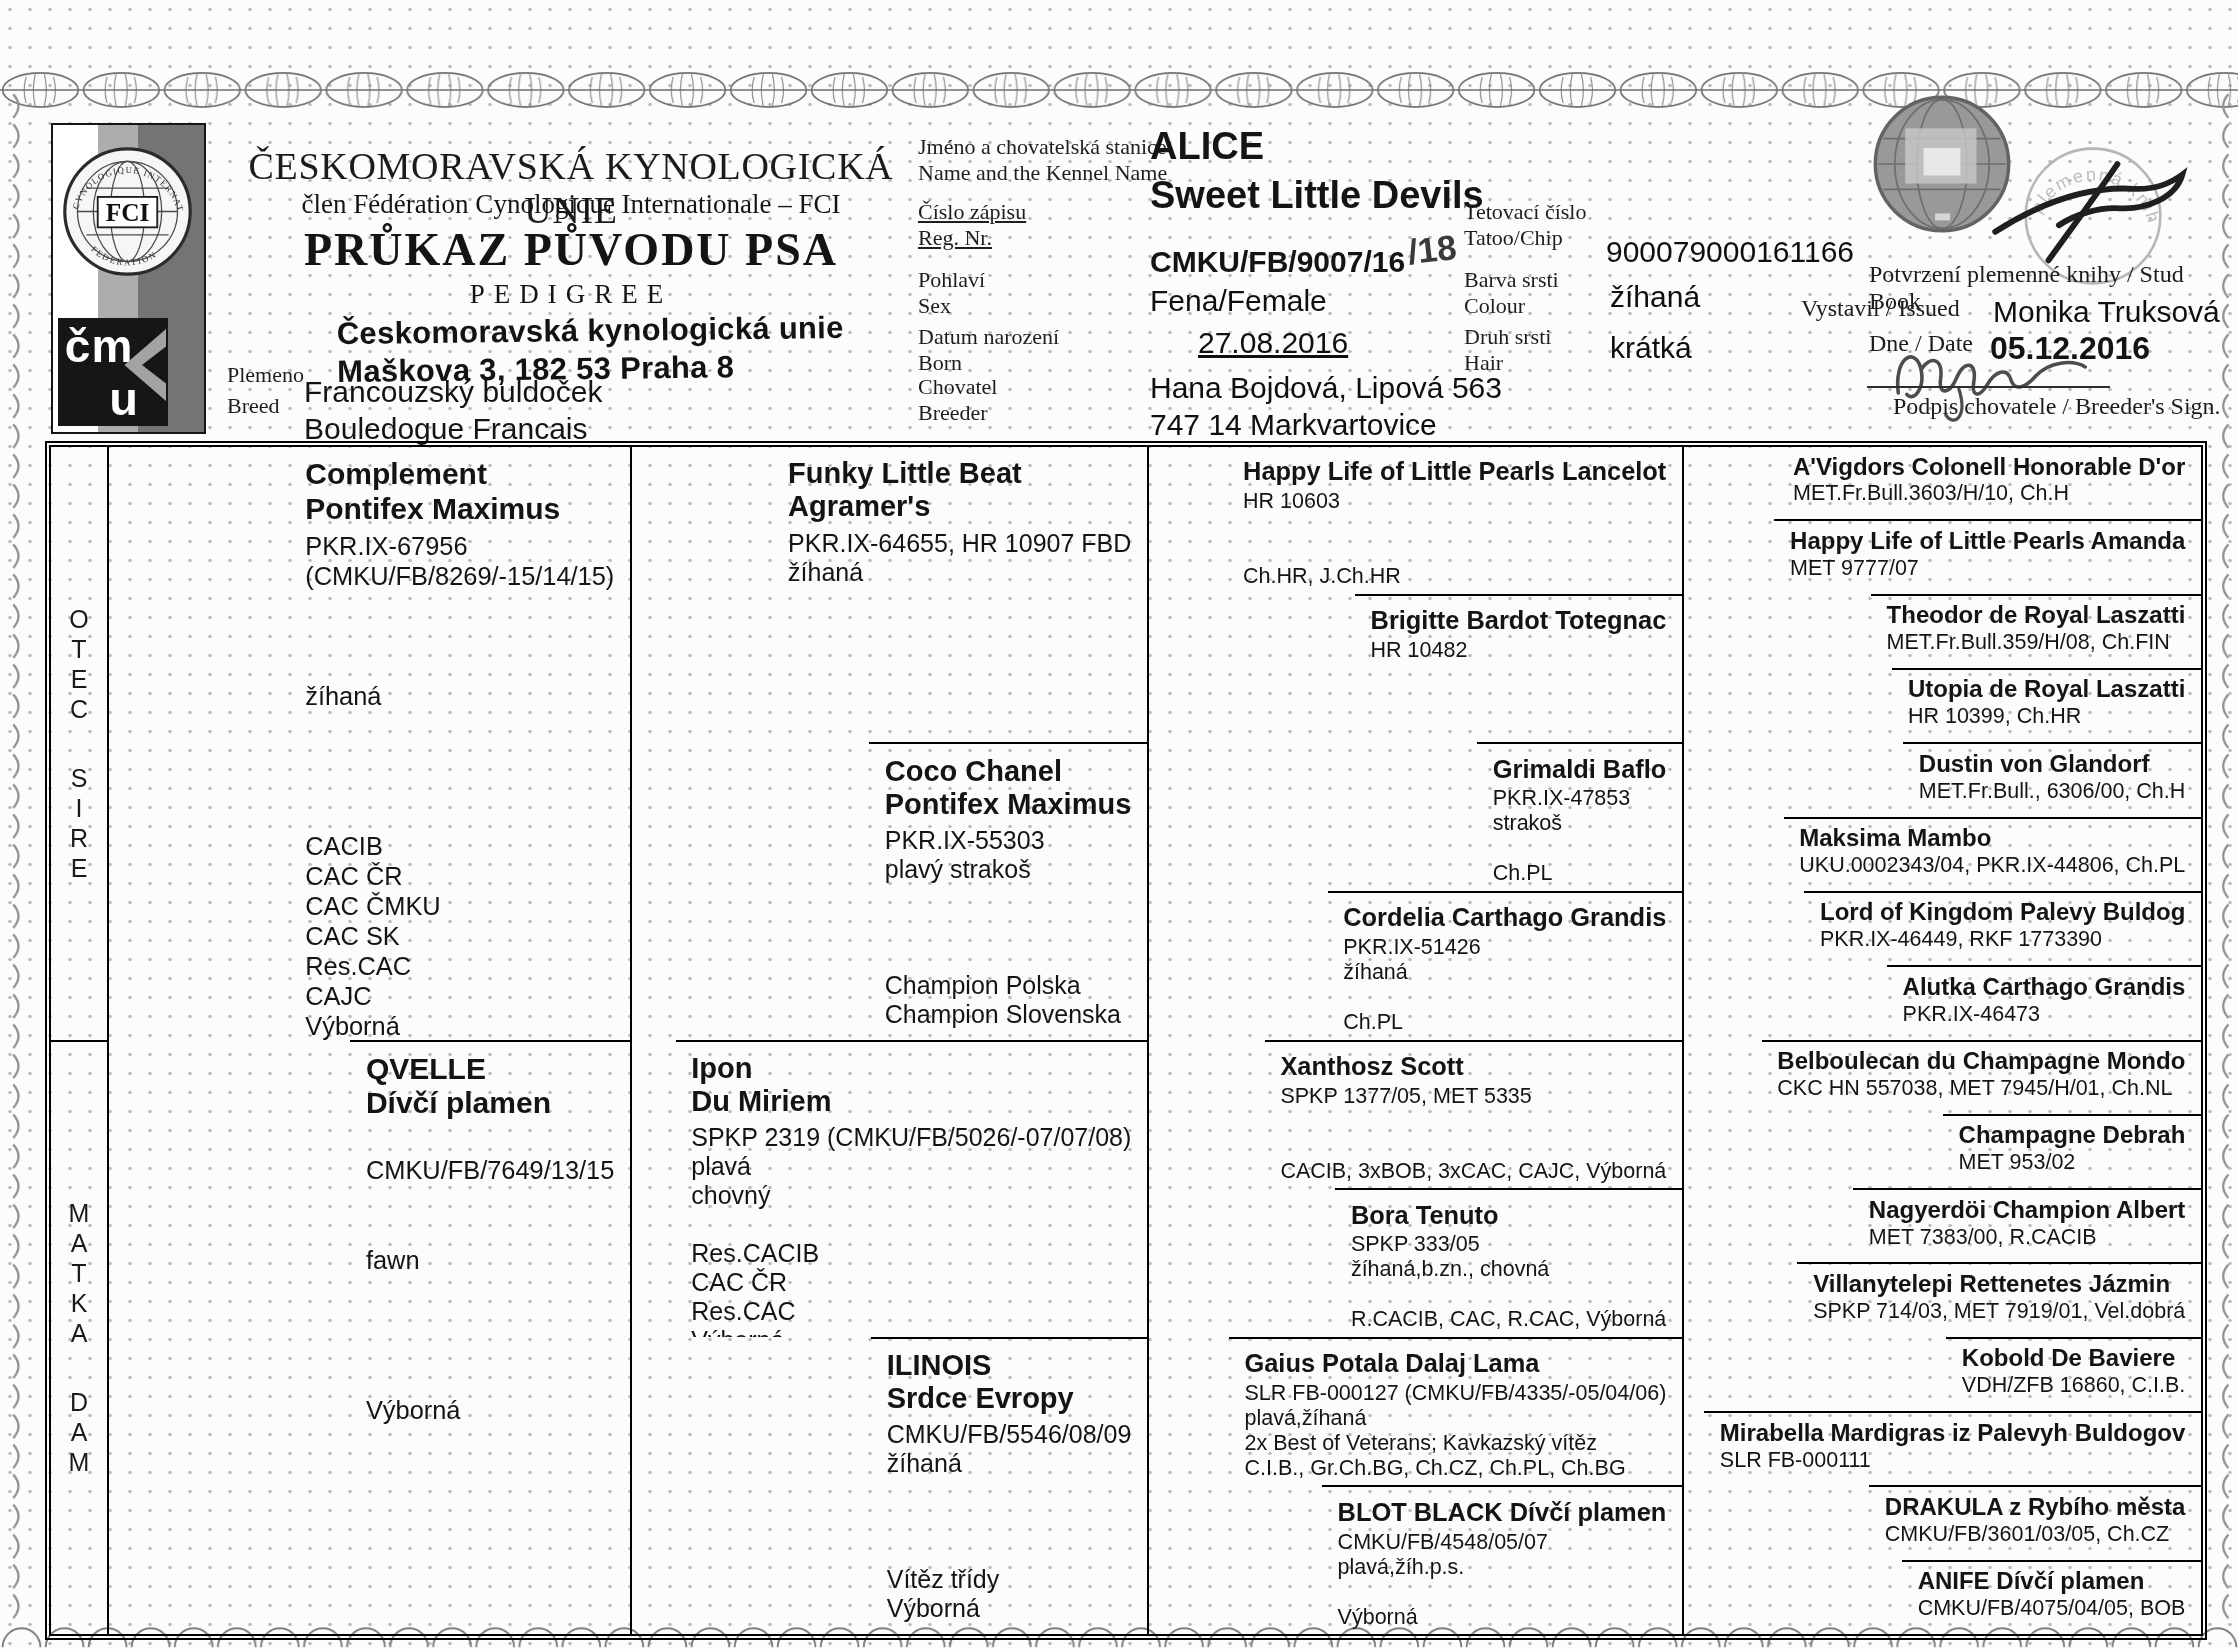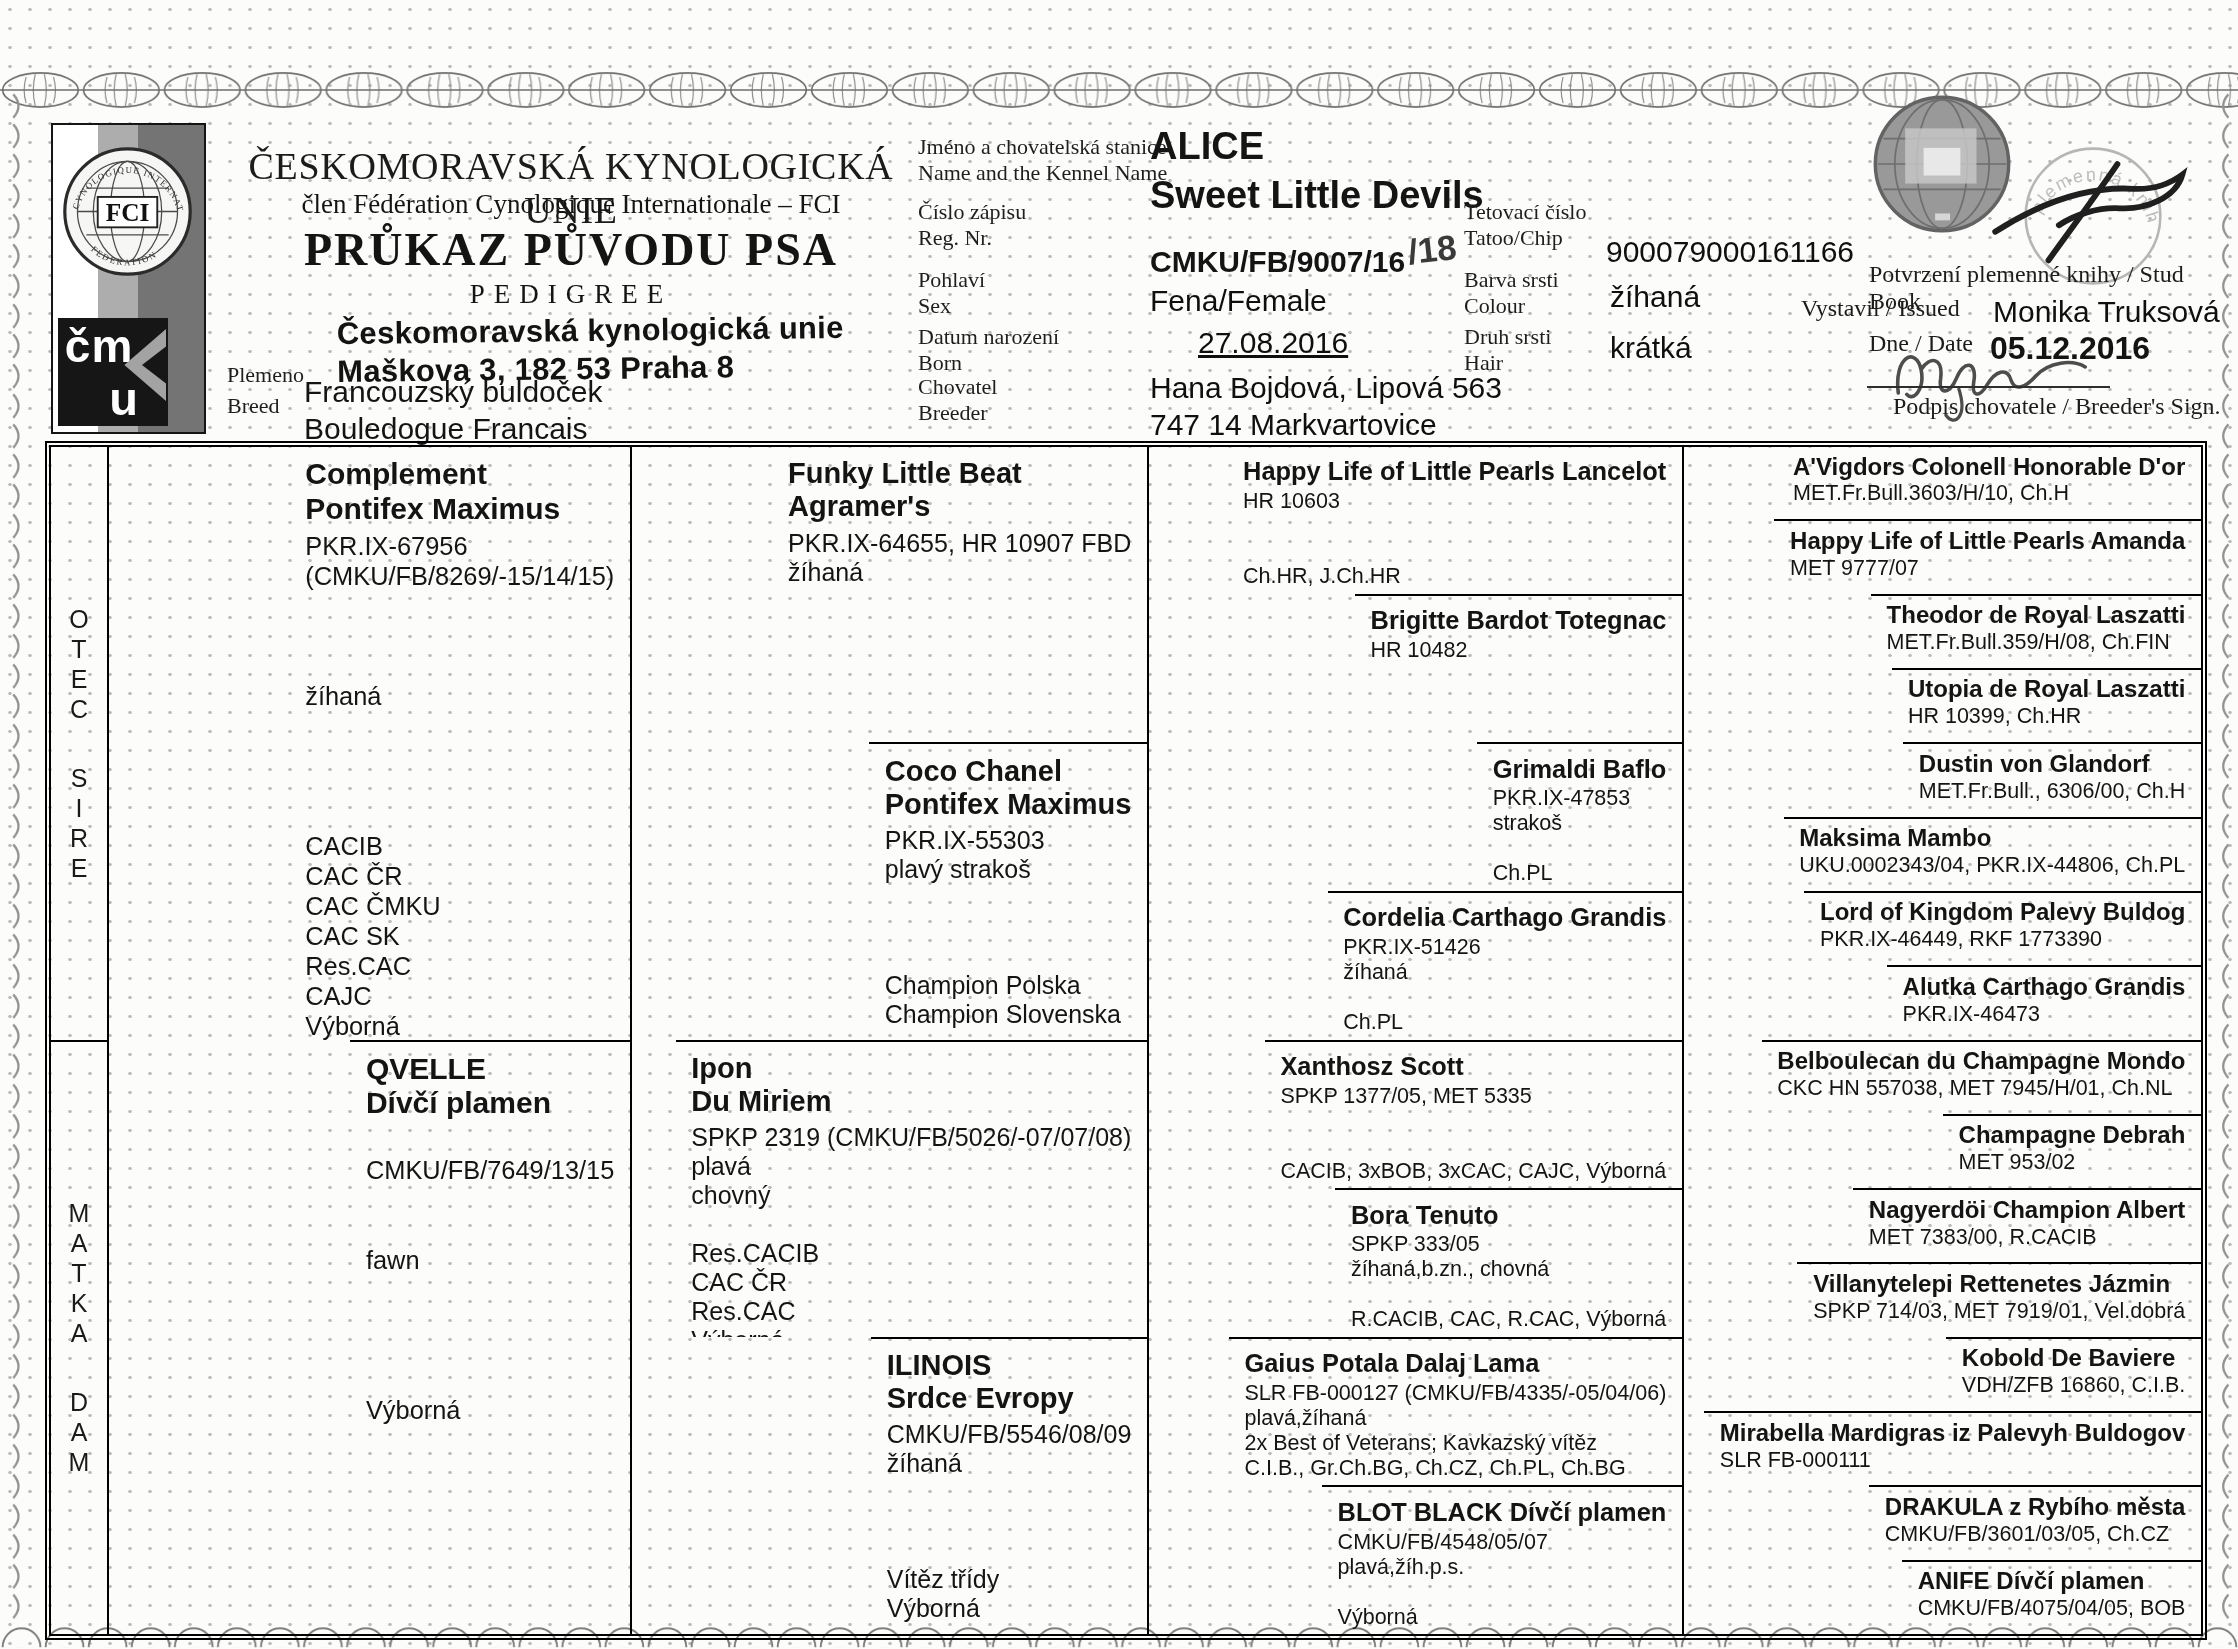--- a/index.html
+++ b/index.html
@@ -149,21 +149,21 @@
     <span>Bouledogue Francais</span>
   </div>
 
   <div class="abs lblpair" style="left:918px;top:134px;">
     <span>Jméno a chovatelská stanice</span>
     <span>Name and the Kennel Name</span>
   </div>
   <div class="abs big" style="left:1150px;top:125px;">ALICE</div>
   <div class="abs big" style="left:1150px;top:174px;">Sweet Little Devils</div>
 
-  <div class="abs lblpair" style="left:918px;top:199px;">
+  <div class="abs lblpair" style="left:918px;top:199px;text-decoration:underline;">
     <span>Číslo zápisu</span>
     <span>Reg. Nr.</span>
   </div>
   <div class="abs" style="left:1150px;top:240px;font-size:30px;font-weight:bold;">
     <span>CMKU/FB/9007/16</span><span class="hand">/18</span>
   </div>
 
   <div class="abs lblpair" style="left:918px;top:267px;">
     <span>Pohlaví</span>
     <span>Sex</span>

